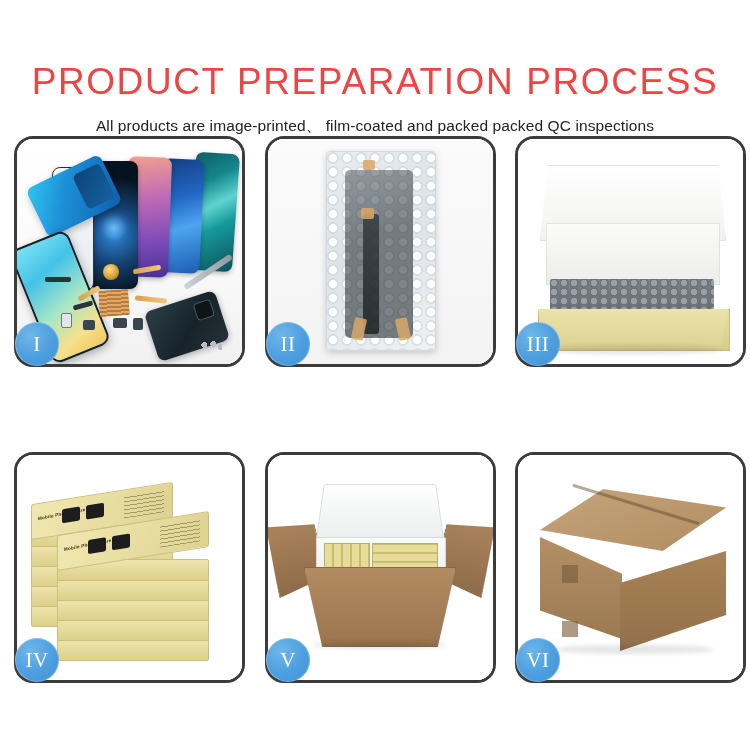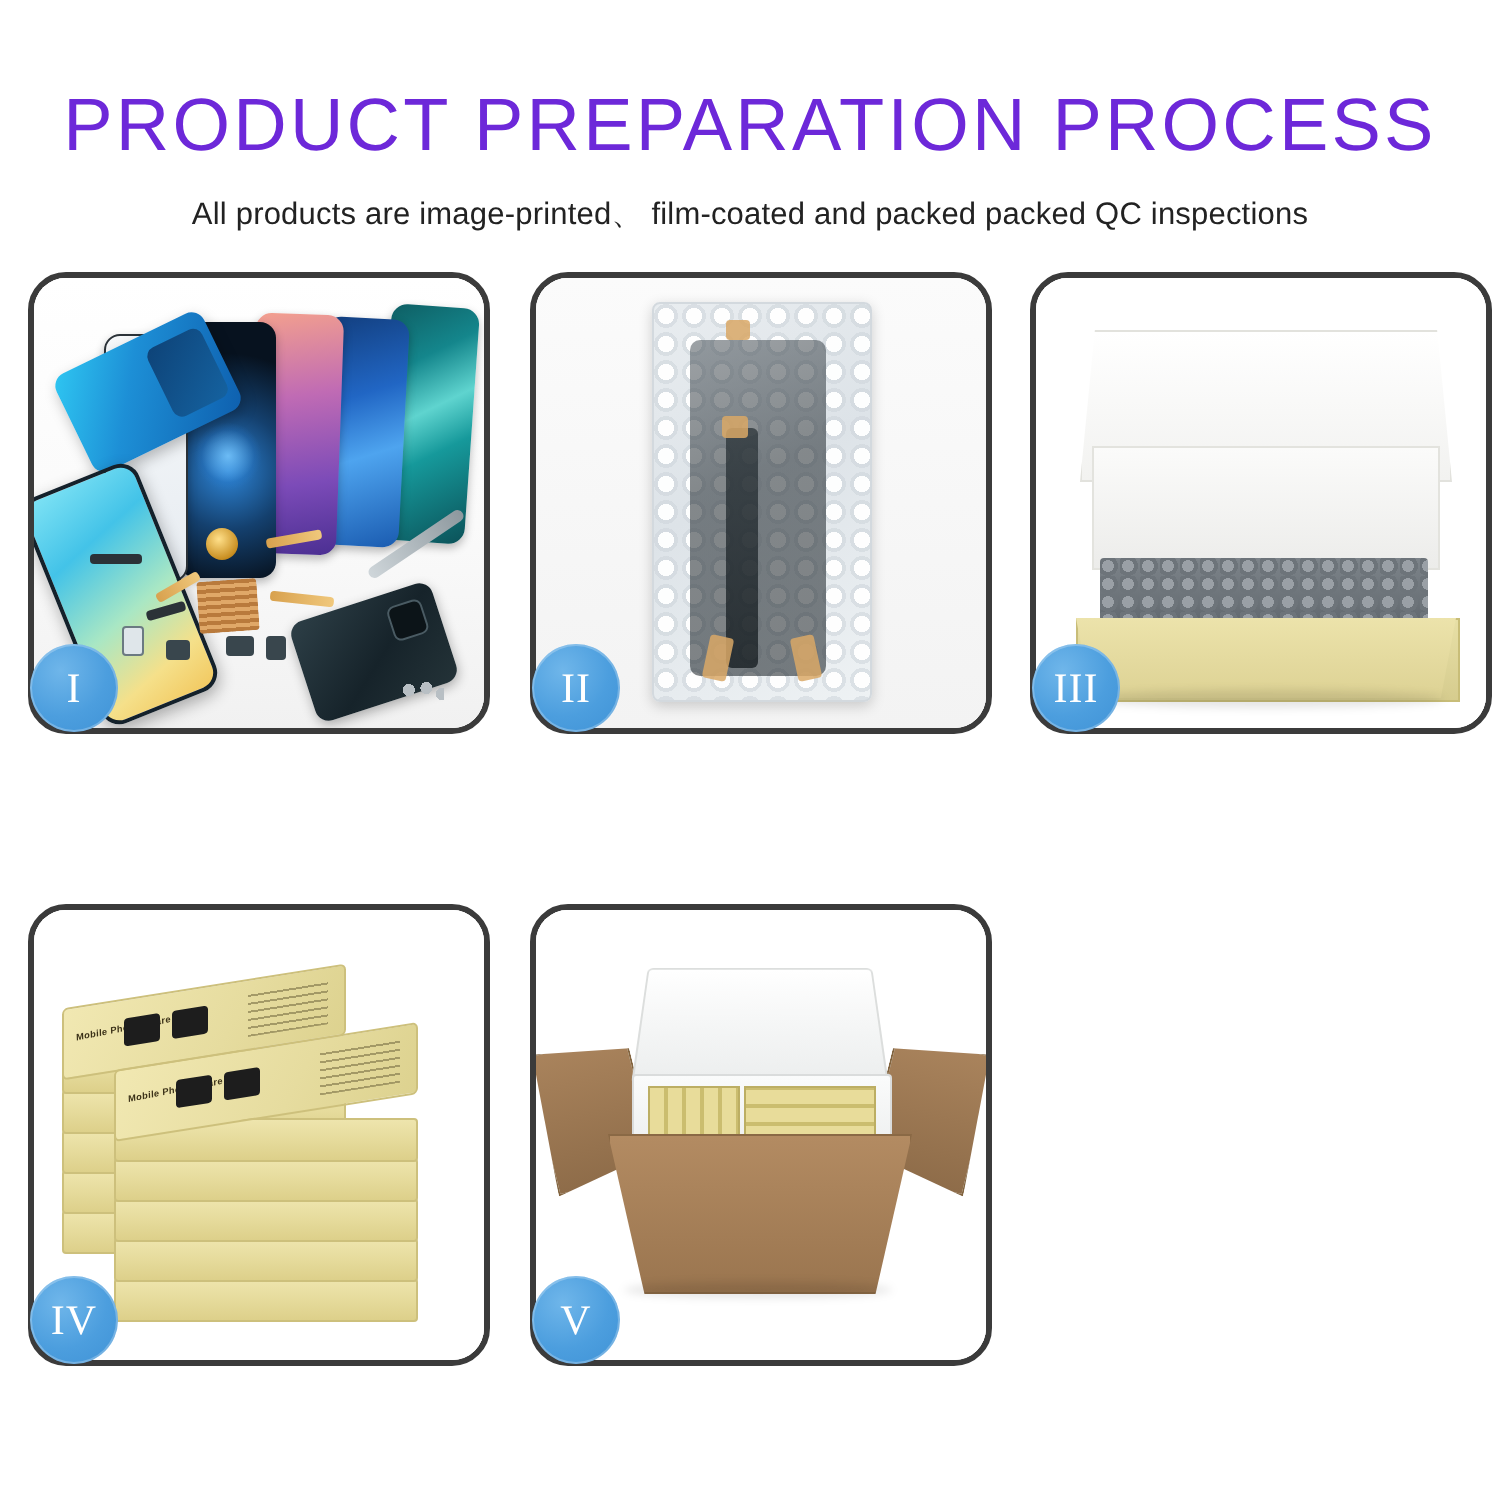--- a/index.html
+++ b/index.html
@@ -8,21 +8,21 @@
     width:750px;height:750px;background:#ffffff;
     font-family:"Liberation Sans","DejaVu Sans",sans-serif;
     color:#111;overflow:hidden;position:relative;
   }
   .page{position:absolute;inset:0;}
 
   
   .header{position:absolute;left:0;top:0;width:750px;text-align:center;}
   .title{
     font-size:37px;letter-spacing:1.6px;font-weight:400;
-    color:#6d28d9;line-height:1;margin-top:44px;
+    color:#ef4444;line-height:1;margin-top:63px;
     font-family:"Liberation Sans","DejaVu Sans",sans-serif;
   }
   .subtitle{
     font-size:15.5px;color:#222;margin-top:16px;letter-spacing:.1px;font-weight:400;
   }
 
   
   .grid{position:absolute;left:14px;top:136px;width:732px;height:550px;}
   .panel{
     position:absolute;width:231px;height:231px;
@@ -312,15 +312,29 @@
           <div class="foam-tray"></div>
           <div class="ybx-v"></div>
           <div class="ybx-h"></div>
           <div class="ctn-body"></div>
           <div class="ctn-shadow"></div>
         </div>
       </div>
       <div class="badge">V</div>
     </div>
 
+    <div class="panel c3 r2">
+      <div class="inner">
+        <div class="p6bg">
+          <div class="c6top"></div>
+          <div class="c6left"></div>
+          <div class="c6right"></div>
+          <div class="c6seam"></div>
+          <div class="c6tape1"></div>
+          <div class="c6tape2"></div>
+          <div class="c6shadow"></div>
+        </div>
+      </div>
+      <div class="badge">VI</div>
+    </div>
 
   </div>
 </div>
 
 </body></html>

